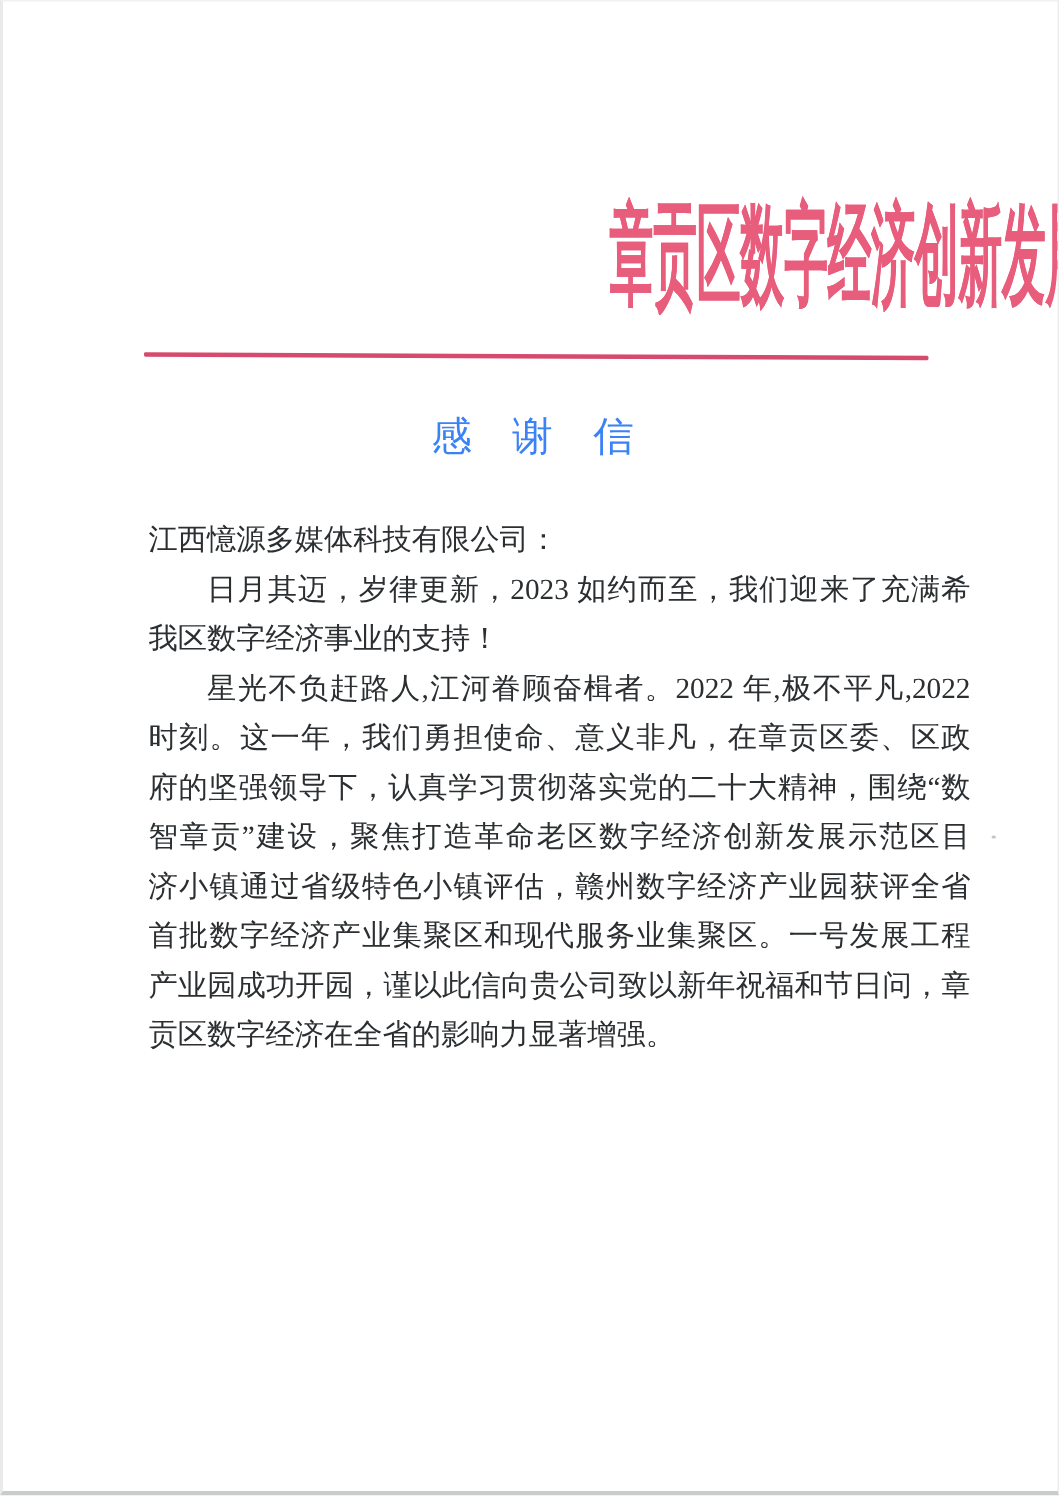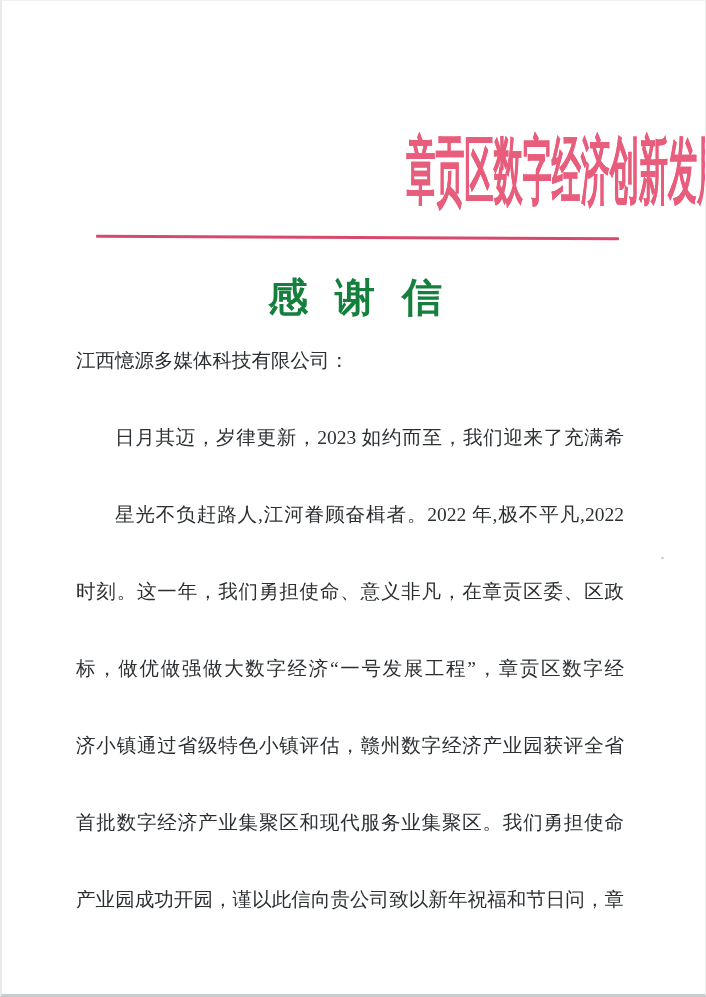--- a/index.html
+++ b/index.html
@@ -52,47 +52,46 @@
   
   .title-wrap {
     position: absolute;
     top: 277px;
     left: 0;
     width: 706px;
     text-align: center;
   }
   .letter-title {
     display: inline-block;
-    font-size: 40px;
+    font-size: 27px;
     line-height: 1;
-    font-weight: bold;
-    color: #15803d;
+    font-weight: normal;
+    color: #3b82f6;
     letter-spacing: 27px;
     margin-right: -27px; 
     white-space: nowrap;
   }
 
   
   .body-block {
     position: absolute;
-    left: 74px;
+    left: 97px;
     top: 343px;
     width: 548px;
     font-size: 19.5px;
     line-height: 33px;
     color: #2b2f31;
     text-align: justify;
   }
   .line {
     height: 33px;
     overflow: hidden;
     text-align: justify;
     text-align-last: justify;
     white-space: nowrap;
-    margin-top: 44px;
   }
   .line.para-end {
     text-align-last: left;
   }
   .line.indent {
     text-indent: 2em;
   }
   .salutation {
     height: 33px;
     text-align: left;
@@ -122,23 +121,26 @@
 
   <div class="divider" style="background: rgb(214, 74, 110);"></div>
 
   <div class="title-wrap">
     <span class="letter-title">感谢信</span>
   </div>
 
   <div class="body-block">
     <div class="salutation">江西憶源多媒体科技有限公司：</div>
     <div class="line indent">日月其迈，岁律更新，2023 如约而至，我们迎来了充满希</div>
+    <div class="line para-end">我区数字经济事业的支持！</div>
     <div class="line indent">星光不负赶路人,江河眷顾奋楫者。2022 年,极不平凡,2022</div>
     <div class="line">时刻。这一年，我们勇担使命、意义非凡，在章贡区委、区政</div>
-    <div class="line">标，做优做强做大数字经济“一号发展工程”，章贡区数字经</div>
+    <div class="line">府的坚强领导下，认真学习贯彻落实党的二十大精神，围绕“数</div>
+    <div class="line">智章贡”建设，聚焦打造革命老区数字经济创新发展示范区目</div>
     <div class="line">济小镇通过省级特色小镇评估，赣州数字经济产业园获评全省</div>
-    <div class="line">首批数字经济产业集聚区和现代服务业集聚区。我们勇担使命</div>
+    <div class="line">首批数字经济产业集聚区和现代服务业集聚区。一号发展工程</div>
     <div class="line">产业园成功开园，谨以此信向贵公司致以新年祝福和节日问，章</div>
+    <div class="line para-end">贡区数字经济在全省的影响力显著增强。</div>
   </div>
 
   <div class="speck"></div>
 
 </div>
 
 </body></html>

